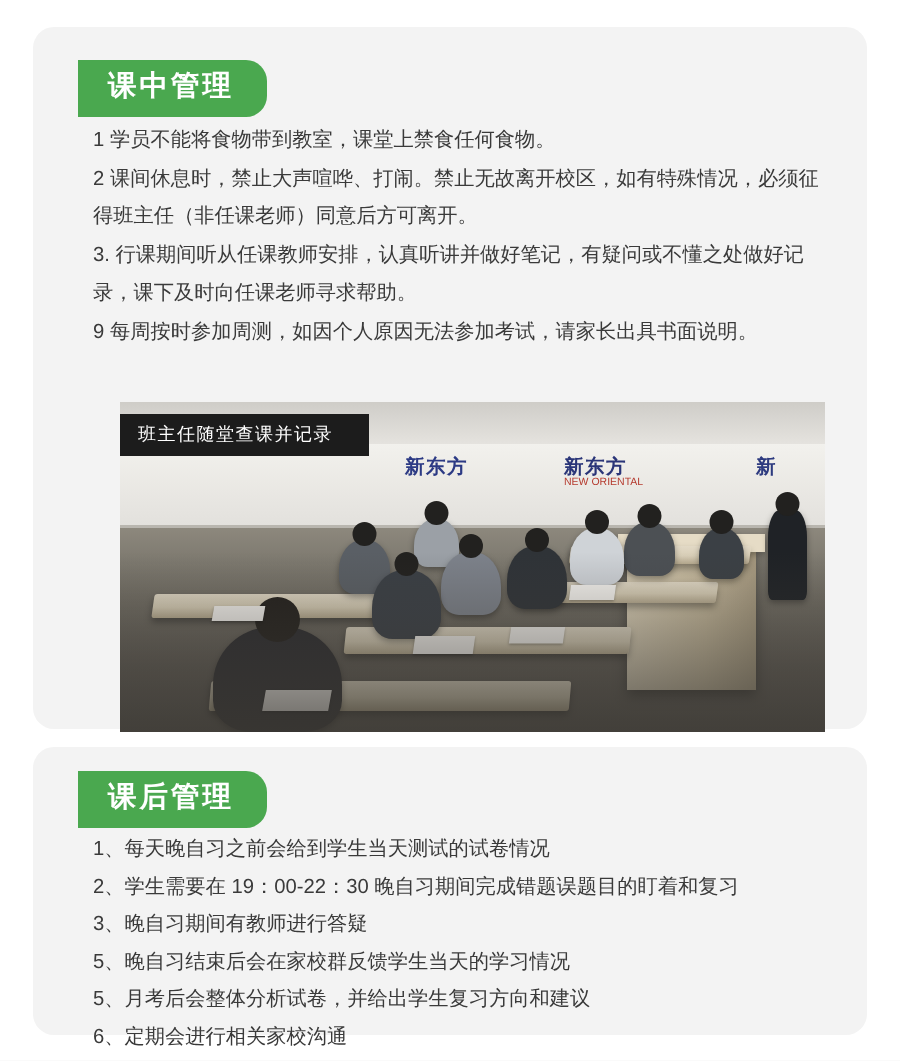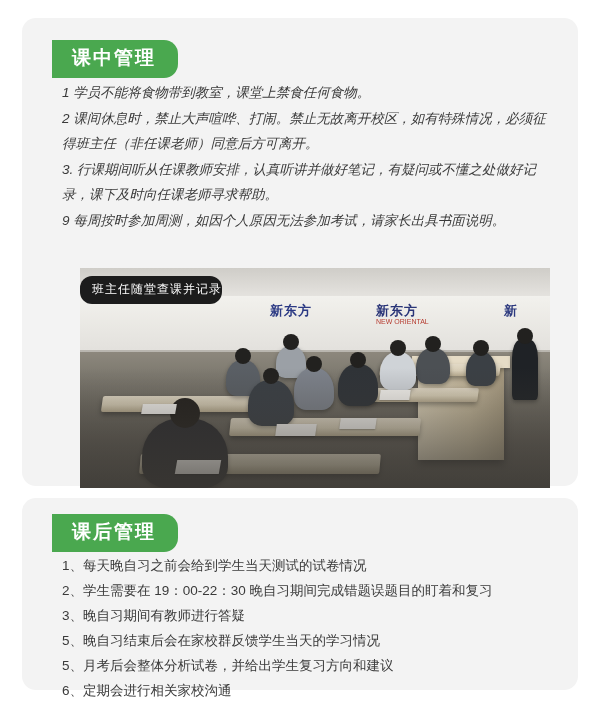--- a/index.html
+++ b/index.html
@@ -78,21 +78,20 @@
     right: 30px;
     top: 62px;
     font-size: 13.5px;
     line-height: 25px;
     color: #3a3a3a;
   }
 
   .body-list .line {
     margin: 0 0 1px 0;
     white-space: normal;
-    font-style: italic;
   }
 
   .photo-wrap {
     position: absolute;
     left: 58px;
     top: 250px;
     width: 470px;
     height: 220px;
     overflow: hidden;
     background: #6b6a66;
@@ -220,24 +219,23 @@
   .paper.d { left: 300px; top: 122px; width: 30px; height: 10px; transform: skewX(-8deg);}
   .paper.e { left: 62px; top: 136px; width: 34px; height: 10px; transform: skewX(-10deg);}
 
   .caption {
     position: absolute;
     left: 0;
     top: 8px;
     background: #1c1c1c;
     color: #ffffff;
     font-size: 12px;
-    padding: 5px 0 6px 12px;
+    padding: 5px 24px 6px 12px;
     letter-spacing: 1px;
     z-index: 5;
-    border-radius: 12px;
   }
 
   .after-list {
     position: absolute;
     left: 40px;
     right: 30px;
     top: 56px;
     font-size: 13.5px;
     line-height: 23px;
     color: #3a3a3a;

